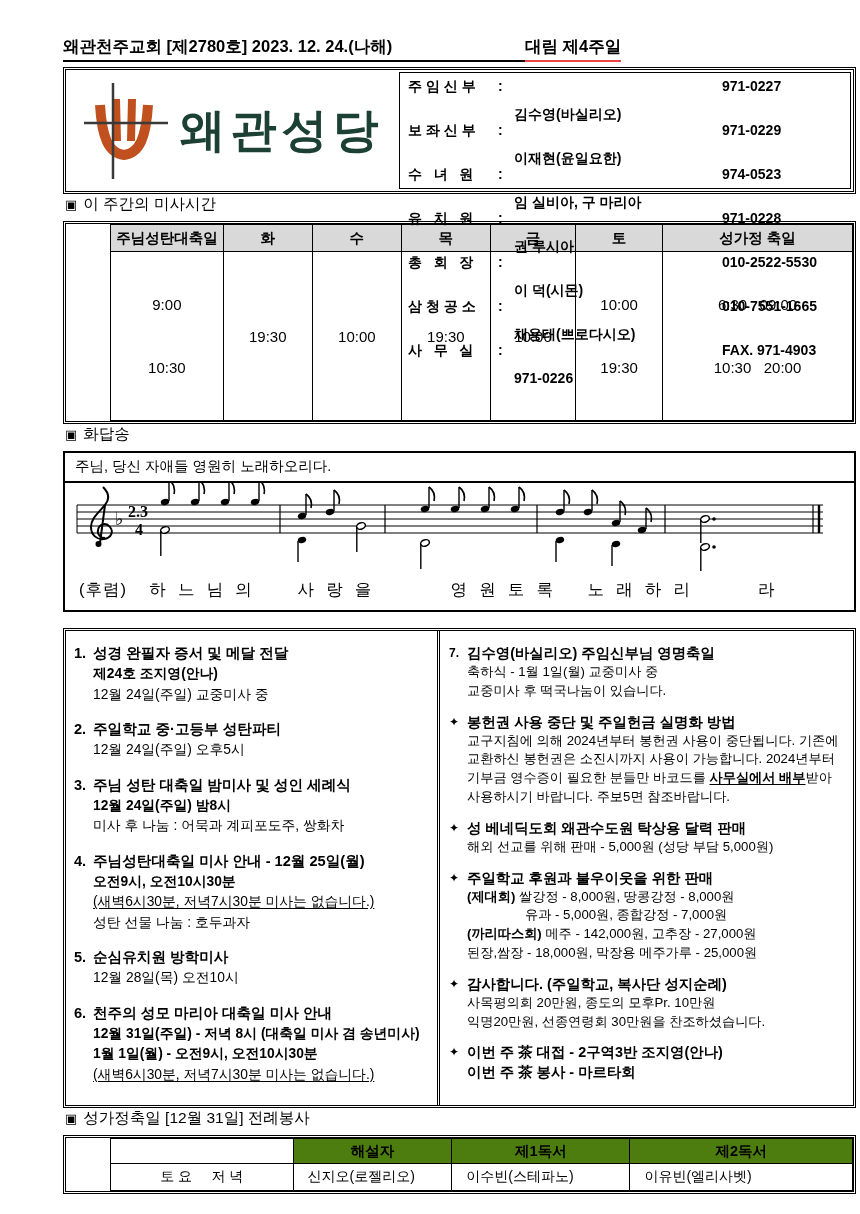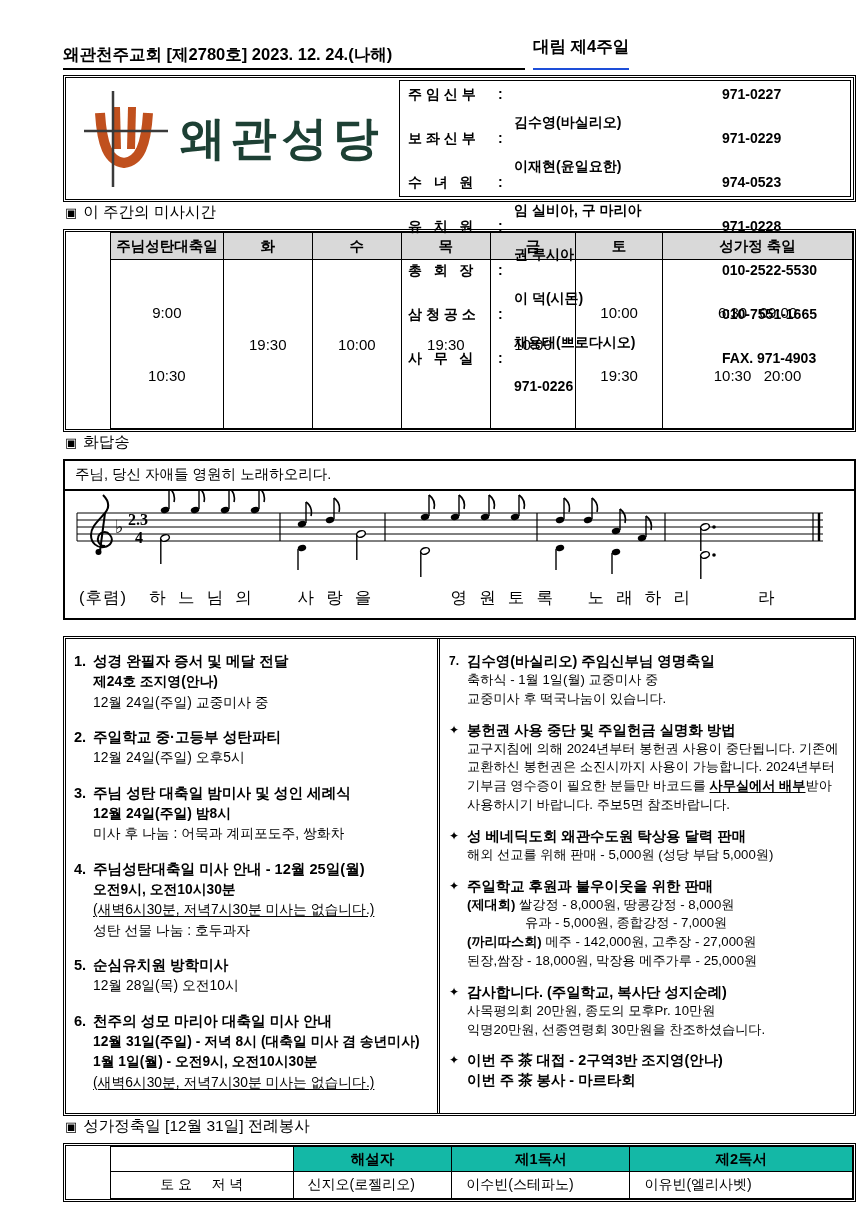--- a/index.html
+++ b/index.html
@@ -7,21 +7,21 @@
   body {
     width: 860px; height: 1214px;
     font-family: "Liberation Sans", "DejaVu Sans", sans-serif;
     color: #000; position: relative; overflow: hidden;
   }
   .page { position: absolute; left: 63px; top: 36px; width: 793px; }
 
   
   .masthead { display: flex; align-items: flex-end; font-weight: bold; font-size: 16.5px; }
   .masthead .m-left { width: 462px; border-bottom: 2px solid #000; padding-bottom: 2px; }
-  .masthead .m-right { border-bottom: 2px solid #1d4ed8; padding-bottom: 10px; margin-left: 8px; }
+  .masthead .m-right { border-bottom: 2px solid #ef4444; padding-bottom: 2px; }
 
   
   .header-box { border: 3px double #000; display: flex; height: 127px; margin-top: 5px; }
   .logo-area { flex: 1; display: flex; align-items: center; justify-content: center; gap: 10px; }
   .logo-text { font-family: "Liberation Serif", "DejaVu Serif", serif; font-weight: bold;
                font-size: 46px; color: #1d4034; letter-spacing: 5px; }
   .contact-panel { width: 452px; border: 1px solid #000; margin: 2px 2px 2px 0;
                    padding: 5px 8px 5px 8px; display: flex; flex-direction: column;
                    justify-content: space-between; font-weight: bold; font-size: 14px; }
   .contact-row { display: flex; line-height: 16px; }
@@ -60,21 +60,21 @@
 
   .r-item { margin-bottom: 11px; font-size: 13.2px; line-height: 18.8px; }
   .r-head { display: flex; font-weight: bold; font-size: 14.4px; line-height: 20px; }
   .r-bullet { width: 18px; flex: none; font-size: 12px; }
   .r-body { padding-left: 18px; }
   .indent2 { padding-left: 58px; }
   .emub { font-weight: bold; text-decoration: underline; text-underline-offset: 2px; }
 
   
   .lit-table th, .lit-table td { border: 1px solid #000; font-size: 14px; }
-  .lit-table th { background: #14b8a6; height: 25px; font-size: 14.5px; }
+  .lit-table th { background: #4d7c0f; height: 25px; font-size: 14.5px; }
   .lit-table th.blank { background: #fff; }
   .lit-table td { height: 26.5px; }
   .lit-table td.time { text-align: center; white-space: pre; }
   .lit-table td.name { text-align: left; padding-left: 14px; }
 </style>
 </head>
 <body>
 
 <div class="page">
 

